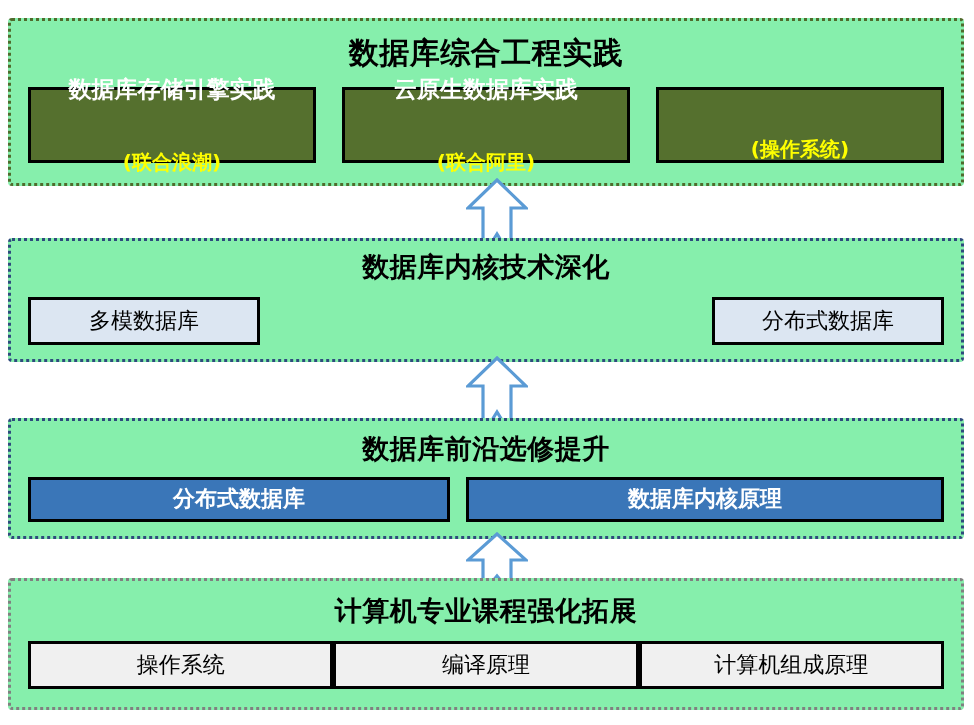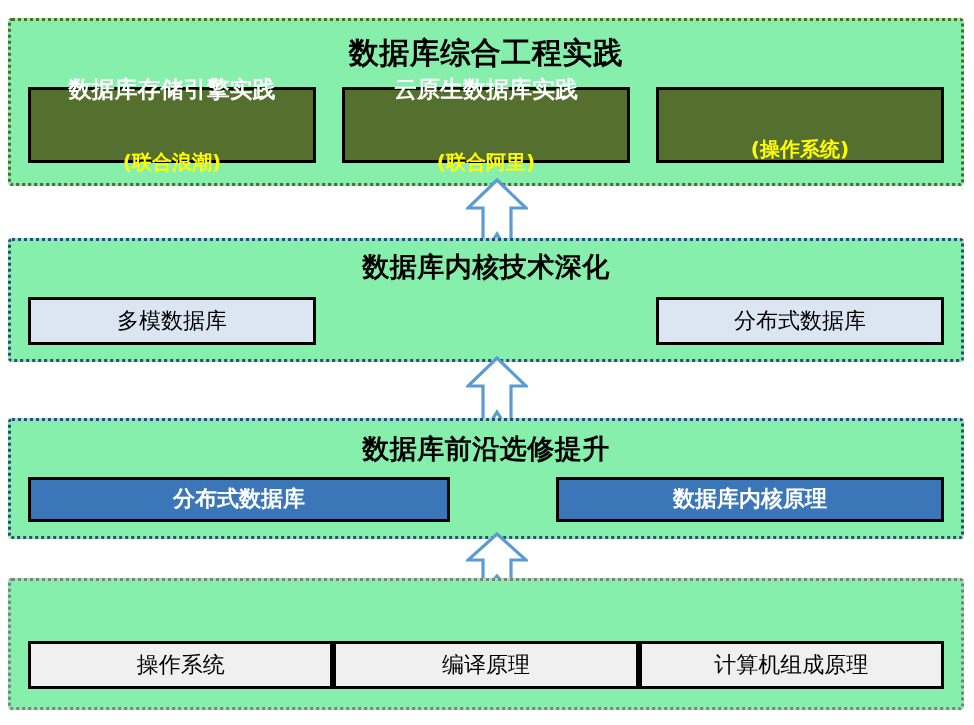--- a/index.html
+++ b/index.html
@@ -94,21 +94,21 @@
     color: #FFFF00;
     font-size: 20px;
     font-weight: bold;
     white-space: nowrap;
     margin-top: 48px;
   }
 
   
   .cbox-light {
     background: #DCE6F2;
-    width: 288px;
+    width: 232px;
     height: 48px;
   }
   .cbox-light .main {
     color: #000000;
     font-size: 22px;
     font-weight: normal;
     white-space: nowrap;
   }
 
   
@@ -116,21 +116,21 @@
     background: #3A76B8;
     height: 45px;
   }
   .cbox-blue .main {
     color: #ffffff;
     font-size: 22px;
     font-weight: bold;
     white-space: nowrap;
   }
   .cbox-blue.w-left  { width: 422px; }
-  .cbox-blue.w-right { width: 388px; }
+  .cbox-blue.w-right { width: 478px; }
 
   
   .cbox-gray {
     background: #F0F0F0;
     width: 312px;
     height: 48px;
   }
   .cbox-gray .main {
     color: #000000;
     font-size: 22px;
@@ -218,20 +218,21 @@
     </div>
   </div>
 
   <div class="uparrow arrow-3">
     <svg viewBox="0 0 62 52" preserveAspectRatio="none">
       <path d="M31 2 L60 28 L45 28 L45 50 L36 50 L31 44 L26 50 L17 50 L17 28 L2 28 Z" fill="#FFFFFF" stroke="#5B9BD5" stroke-width="3.2" stroke-linejoin="miter"></path>
     </svg>
   </div>
 
   <div class="tier tier-4 tier-gray">
+    <div class="tier-title">计算机专业课程强化拓展</div>
     <div class="row">
 
       <div class="cbox cbox-gray">
         <span class="main">操作系统</span>
       </div>
 
       <div class="cbox cbox-gray">
         <span class="main">编译原理</span>
       </div>
 

